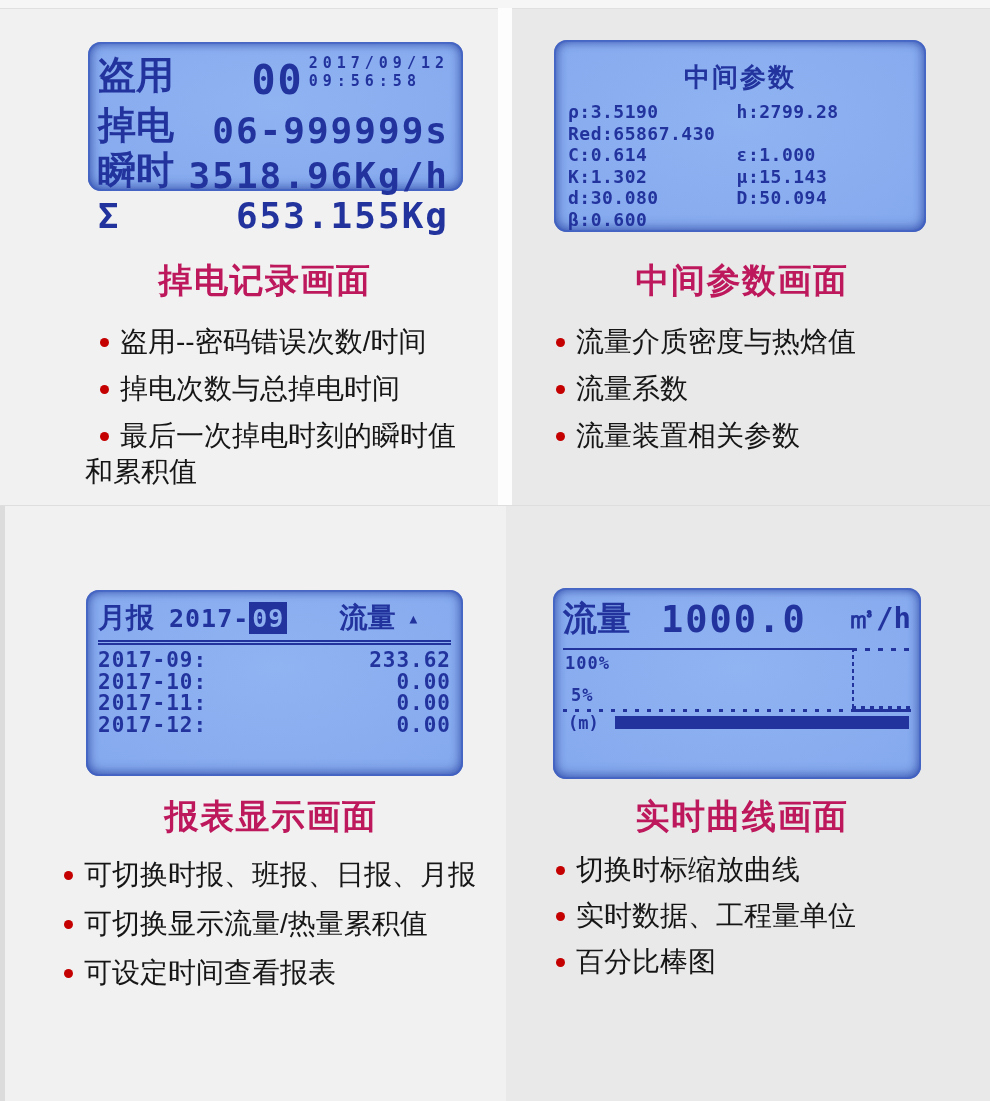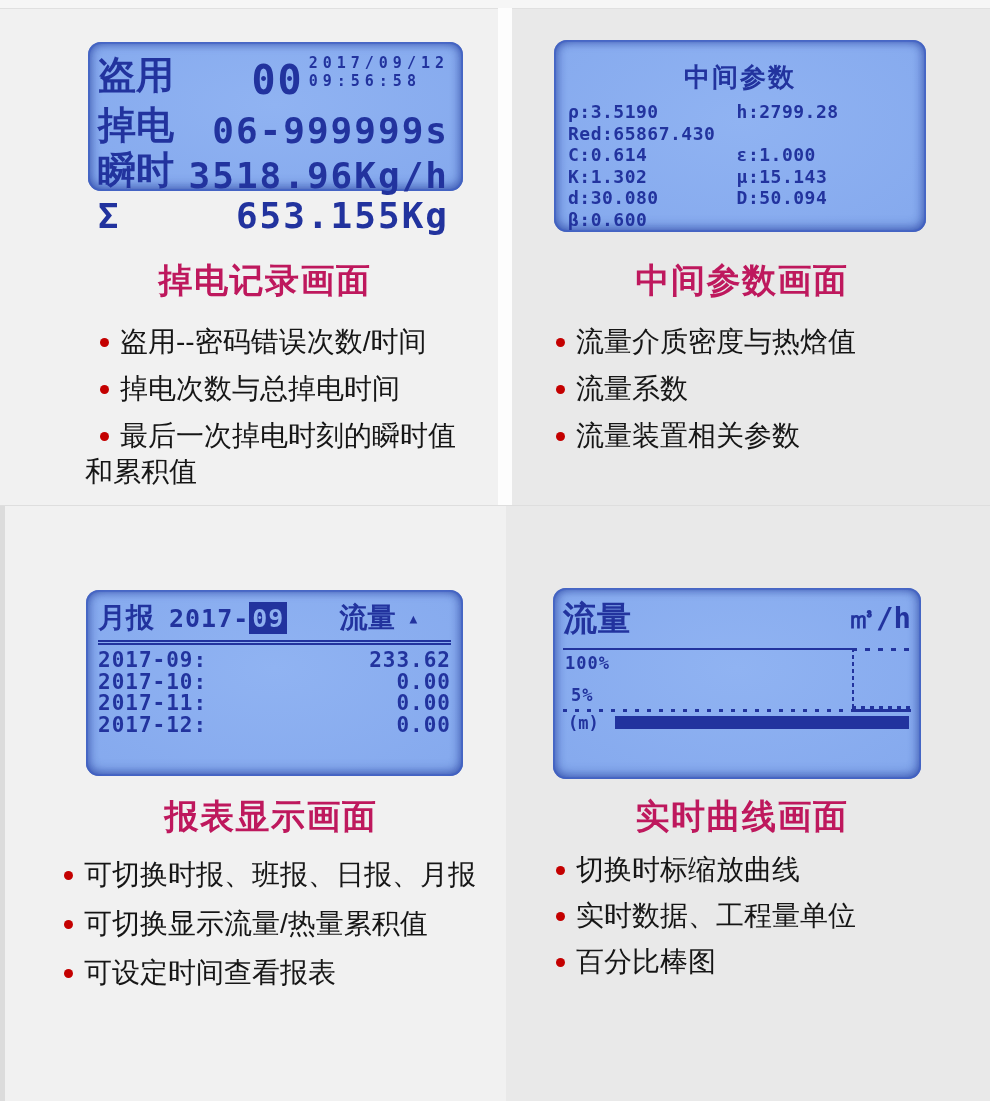--- a/index.html
+++ b/index.html
@@ -197,20 +197,21 @@
     <div class="rrow">
       <span>2017-12:</span>
       <span>0.00</span>
     </div>
   </div>
 </div>
 
 <div class="lcd lcd4">
   <div class="t">
     <span class="lab cjk">流量</span>
+    <span class="val">1000.0</span>
     <span class="unit">㎥/h</span>
   </div>
   <div class="curve">
     <div class="ln-top"></div>
     <div class="ln-top-dash"></div>
     <div class="ln-drop"></div>
     <div class="ln-bot-dots"></div>
     <div class="ln-bot-teeth"></div>
     <div class="ln-bot-solid"></div>
     <span class="pct pct-top">100%</span>

